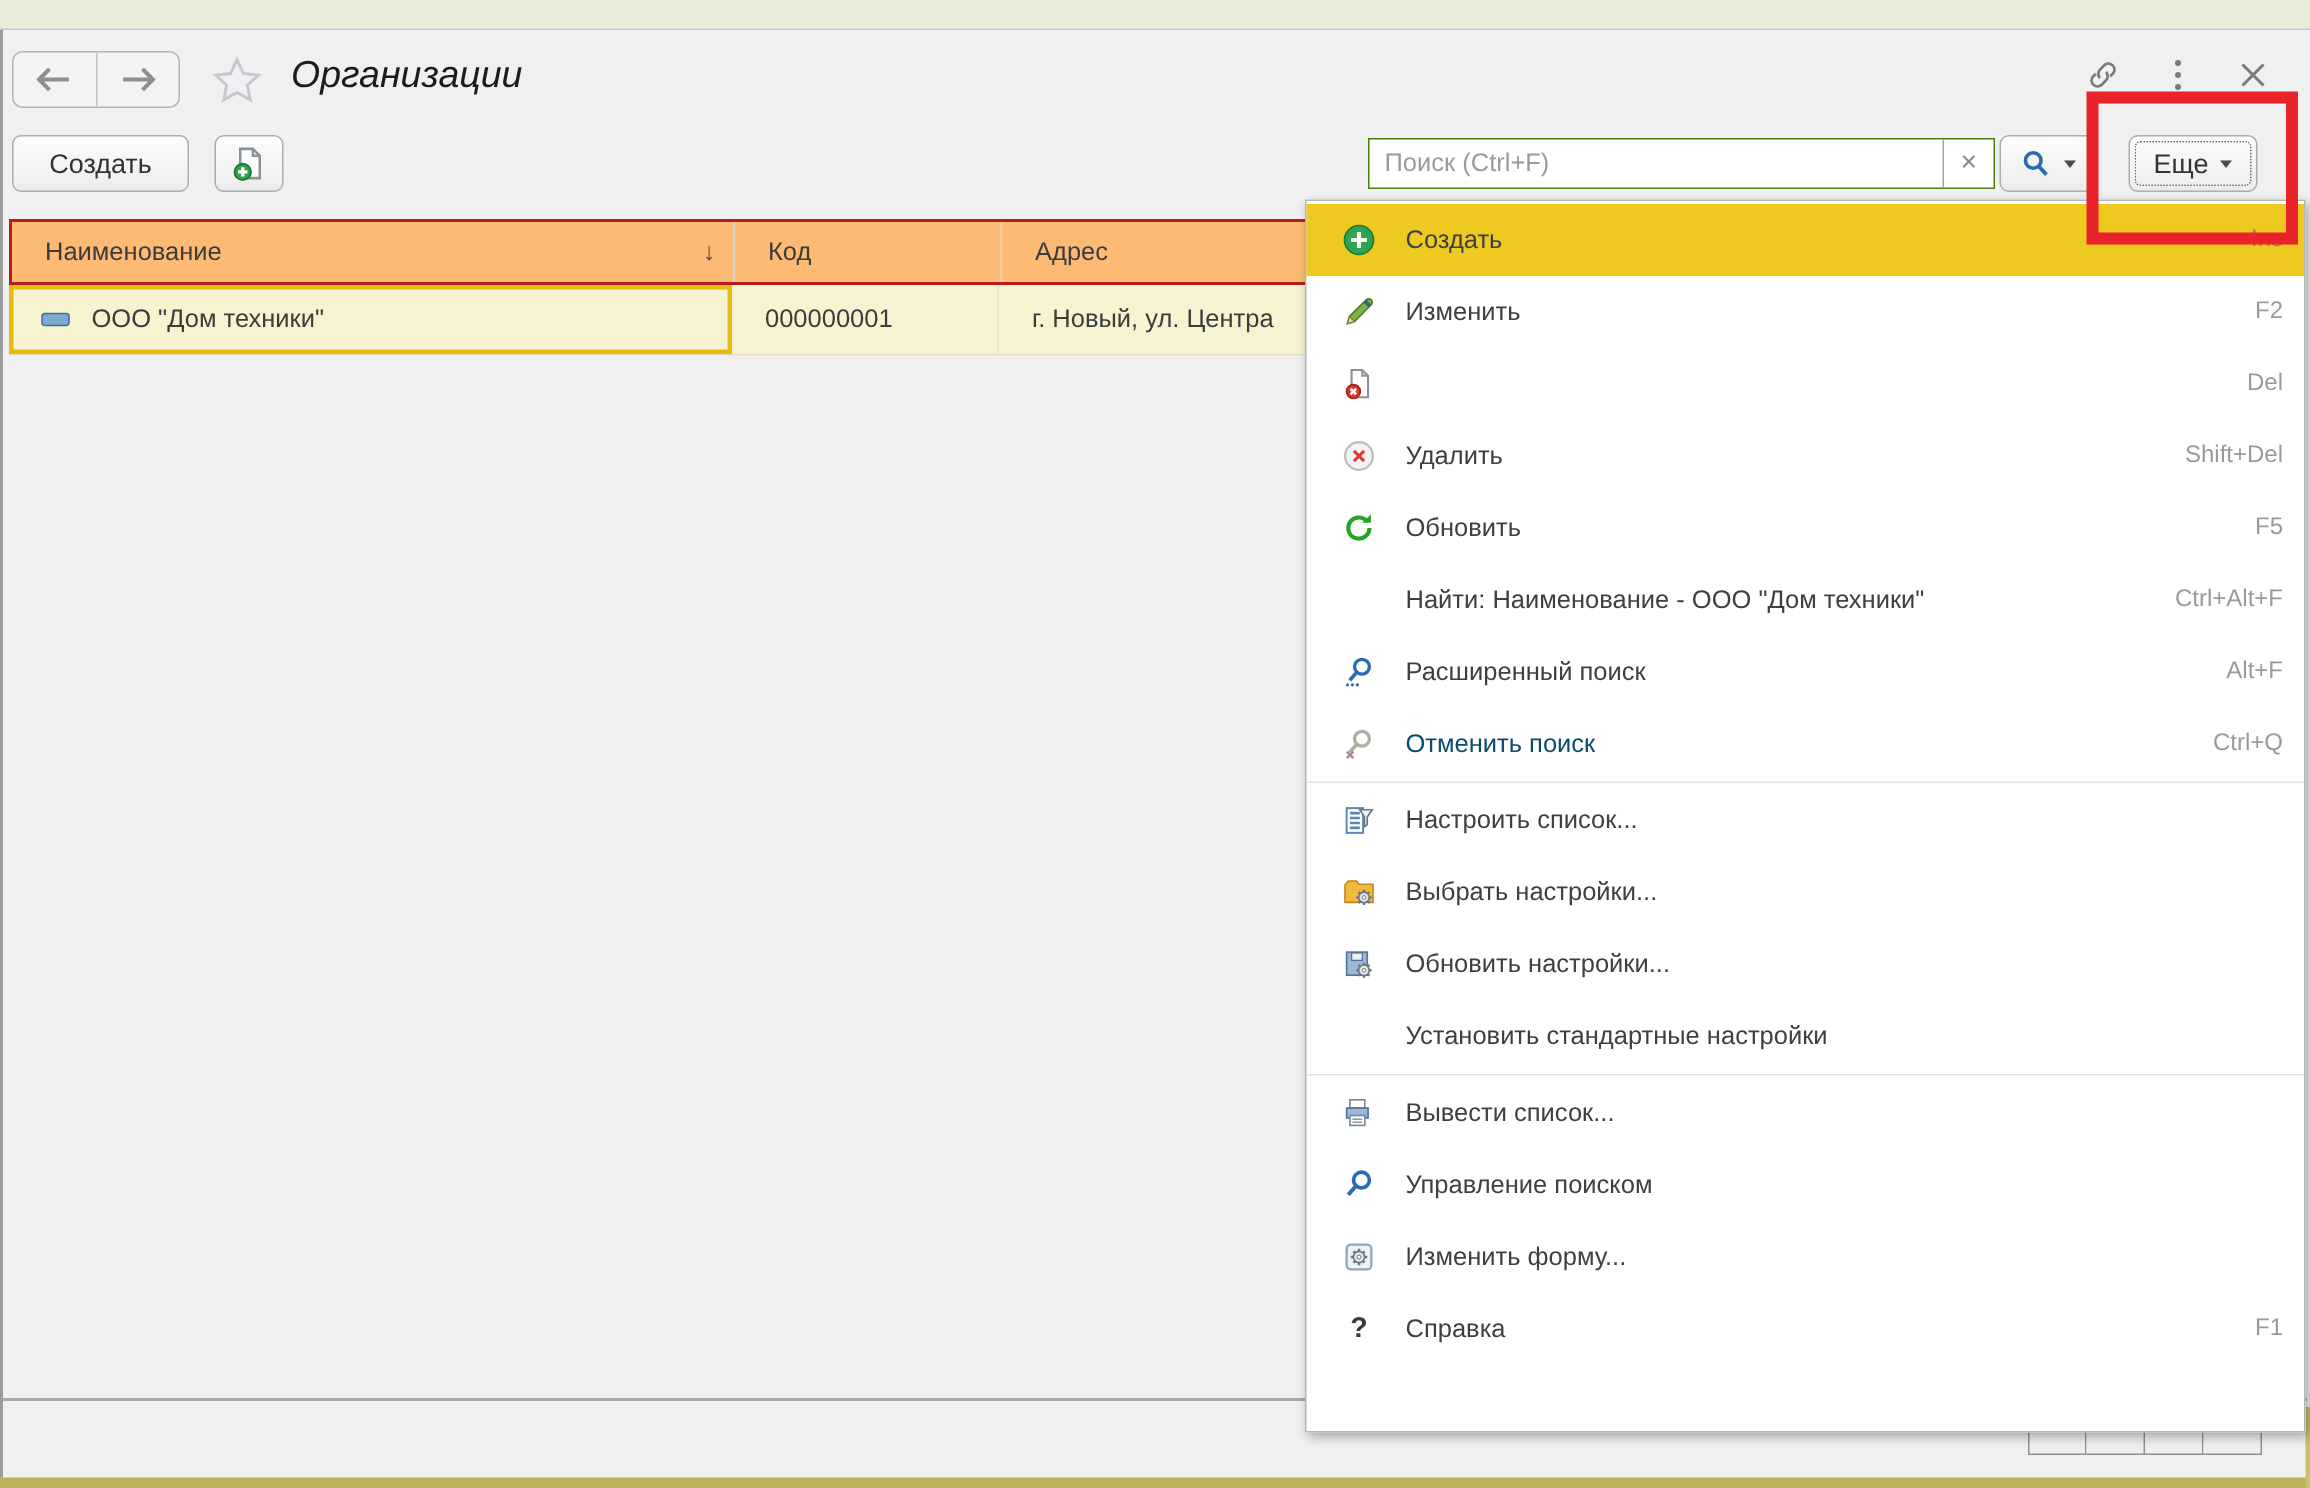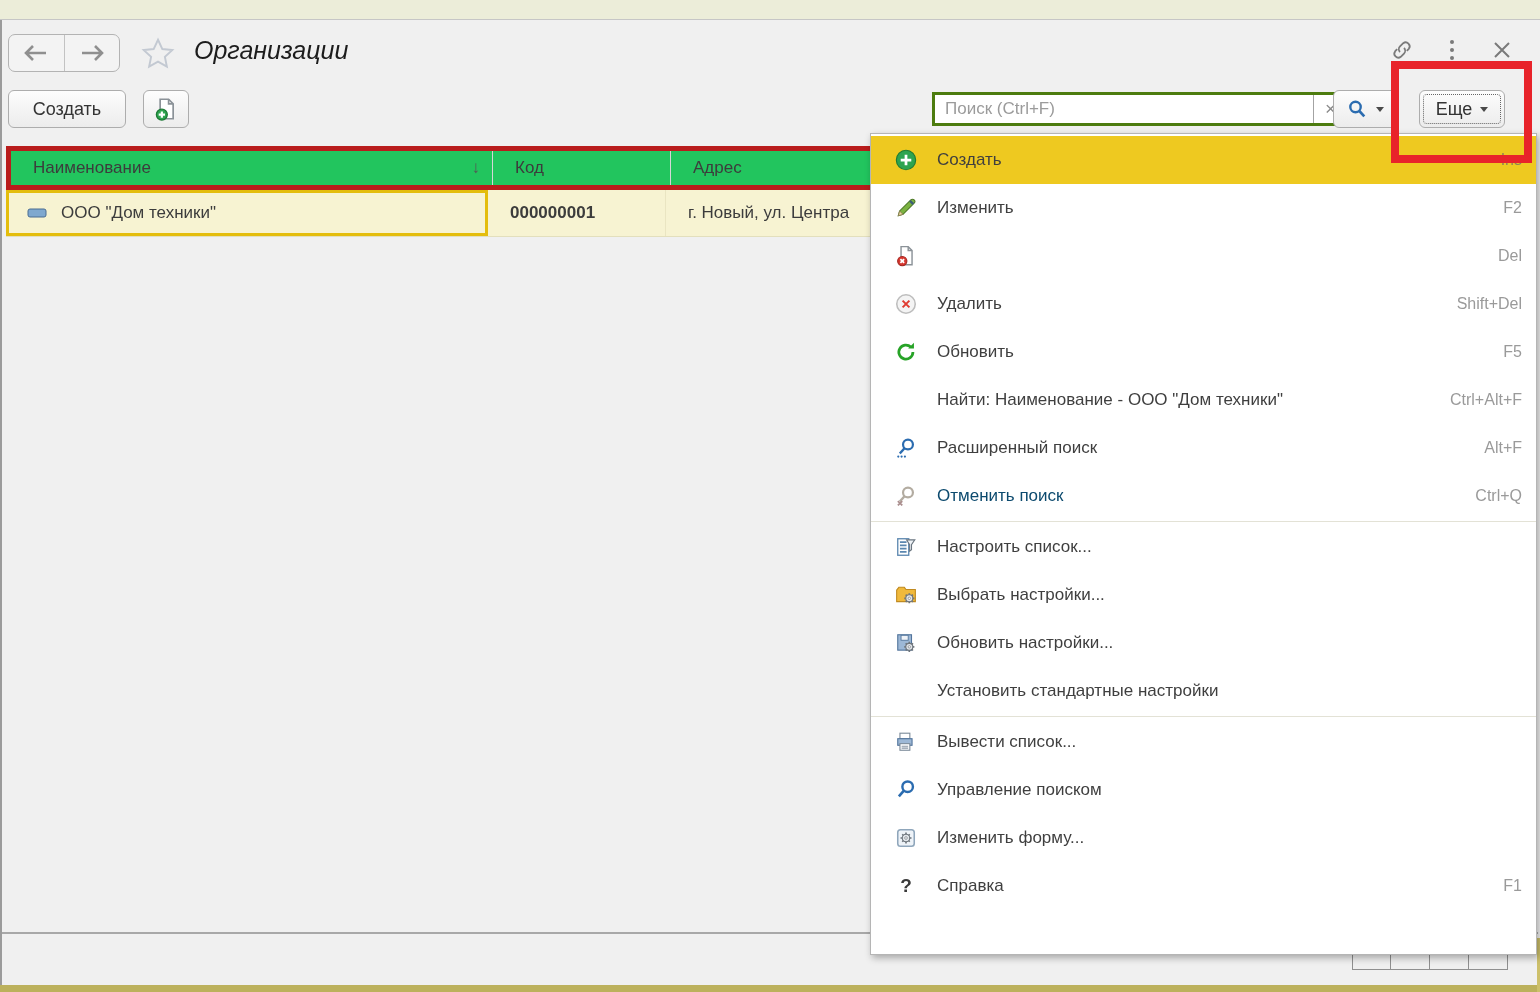--- a/index.html
+++ b/index.html
@@ -18,43 +18,43 @@
   .navbtn + .navbtn{border-left:1px solid #c2c2c2;}
   .star{position:absolute;left:140px;top:36px;width:36px;height:36px;}
   .page-title{position:absolute;left:194px;top:36px;font-size:25px;color:#1c1c1c;font-style:italic;}
   .tr-icons{position:absolute;right:26px;top:38px;display:flex;gap:26px;align-items:center;}
   .tr-icons .ic{width:24px;height:24px;display:flex;align-items:center;justify-content:center;}
 
   
   .btn{position:absolute;background:linear-gradient(#fdfdfd,#ececec);border:1px solid #adadad;border-radius:6px;box-sizing:border-box;display:flex;align-items:center;justify-content:center;font-size:18px;color:#333;}
   .btn-create{left:8px;top:90px;width:118px;height:38px;}
   .btn-copy{left:143px;top:90px;width:46px;height:38px;}
-  .searchwrap{position:absolute;left:932px;top:92px;width:418px;height:34px;background:#fff;border:3px solid #4d7c0f;box-sizing:border-box;display:flex;}
+  .searchwrap{position:absolute;left:912px;top:92px;width:418px;height:34px;background:#fff;border:1px solid #4d7c0f;box-sizing:border-box;display:flex;}
   .searchwrap input{flex:1;border:none;outline:none;font-family:inherit;font-size:17px;color:#444;padding:0 10px;background:transparent;}
   .searchwrap input::placeholder{color:#9b9b9b;opacity:1;}
   .search-clear{width:33px;border-left:1px solid #a3a3a3;display:flex;align-items:center;justify-content:center;color:#8a8a8a;font-size:19px;cursor:default;}
   .btn-magnifier{left:1333px;top:90px;width:65px;height:38px;gap:9px;}
   .btn-more{left:1419px;top:90px;width:86px;height:38px;padding:0;}
   .more-inner{display:flex;align-items:center;justify-content:center;gap:8px;border:1px dotted #666;border-radius:4px;width:76px;height:28px;}
   .tri{width:0;height:0;border-left:4px solid transparent;border-right:4px solid transparent;border-top:5px solid #4a4a4a;}
 
   
   .tbl{position:absolute;left:6px;top:146px;width:1528px;z-index:1;}
-  .thead{display:flex;height:44px;background:#22c55e;border:5px solid #b91c1c;box-sizing:border-box;text-align:center;}
+  .thead{display:flex;height:44px;background:#fdba74;border:2px solid #b91c1c;box-sizing:border-box;text-align:center;}
   .th{display:flex;align-items:center;padding:0 12px 0 22px;font-size:17px;color:#3c3c3c;border-right:1px solid #d6d6d6;box-sizing:border-box;}
   .th:last-child{border-right:none;}
   .th-name{width:482px;}
   .th-code{width:178px;}
   .th-addr{flex:1;}
   .sort-arrow{margin-left:auto;color:#555;font-size:17px;}
   .trow{display:flex;height:46px;background:#f7f3d2;border-bottom:1px solid #e3dfbd;}
   .td{display:flex;align-items:center;font-size:17px;color:#3c3c3c;box-sizing:border-box;}
   .td-name{width:482px;border:3px solid #e4bd0c;padding-left:18px;background:#f7f3d2;}
   .td-name .marker{margin-right:14px;display:flex;}
-  .td-code{width:178px;padding-left:22px;border-right:1px solid #eae5c2;font-weight:bold;}
+  .td-code{width:178px;padding-left:22px;border-right:1px solid #eae5c2;}
   .td-addr{flex:1;padding-left:22px;white-space:nowrap;overflow:hidden;}
   .list-bottom-line{position:absolute;left:2px;right:2px;top:932px;height:2px;background:#a8a8a8;z-index:1;}
   .footer-cells{position:absolute;left:1352px;top:953px;display:flex;z-index:2;}
   .fc{width:39px;height:17px;border:1px solid #8f8f8f;border-left:none;background:#efefef;box-sizing:border-box;}
   .fc:first-child{border-left:1px solid #8f8f8f;}
 
   
   .menu{position:absolute;left:870px;top:133px;width:667px;height:822px;background:#fff;border:1px solid #b5b5b5;box-shadow:2px 3px 7px rgba(0,0,0,.30);box-sizing:border-box;z-index:10;padding-top:2px;}
   .mi{display:flex;align-items:center;height:48px;padding:0 14px 0 24px;box-sizing:border-box;}
   .mi .ico{width:22px;height:22px;margin-right:20px;flex:none;display:flex;align-items:center;justify-content:center;}

